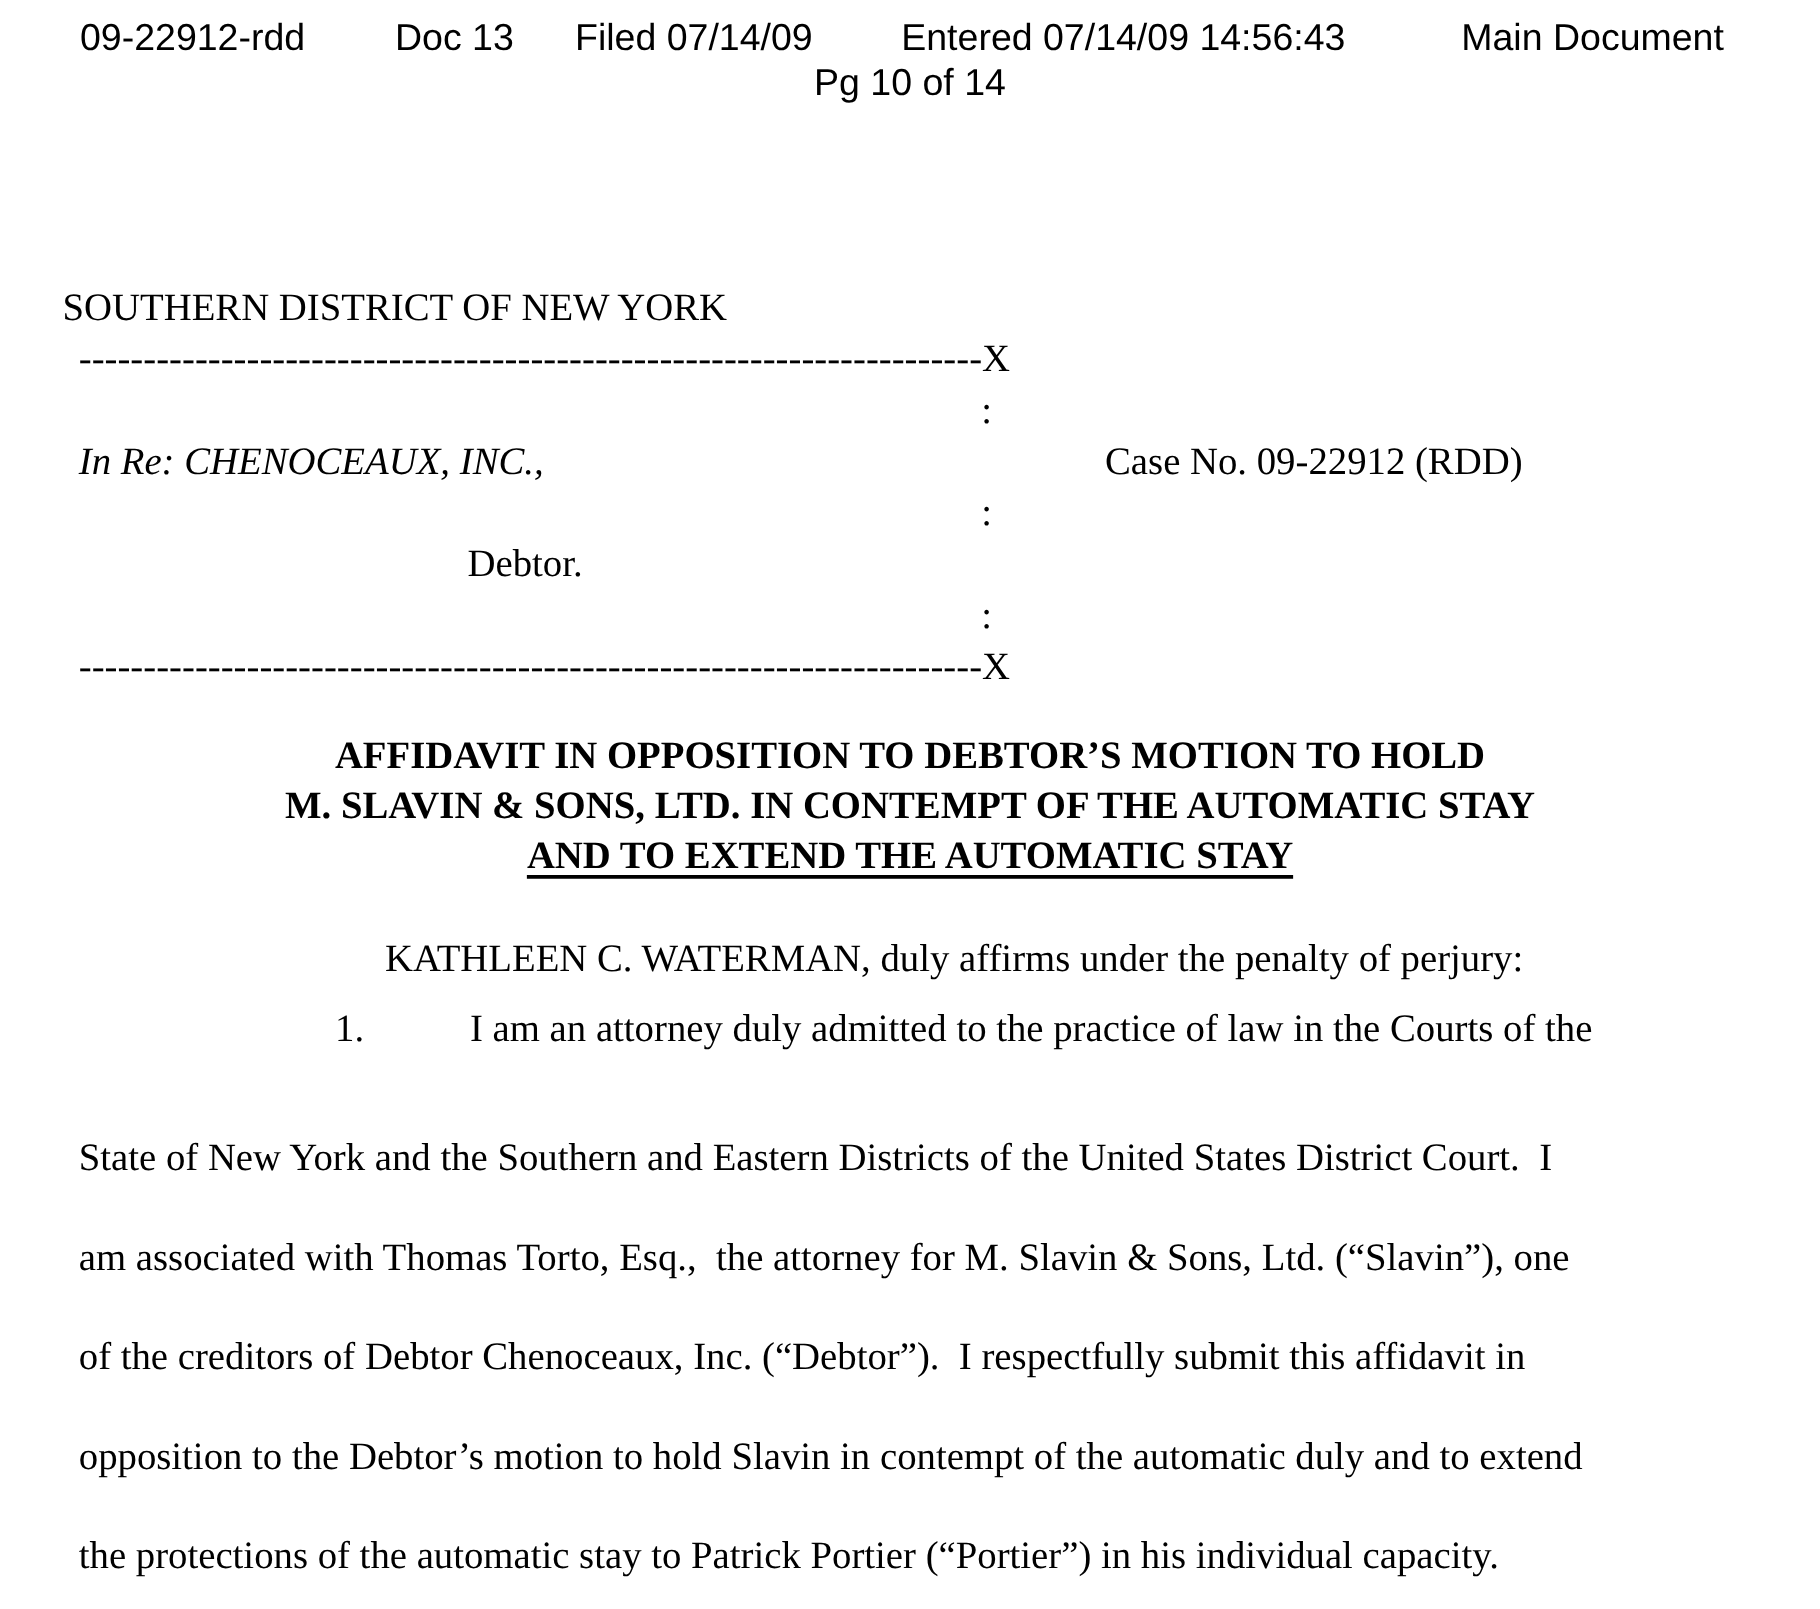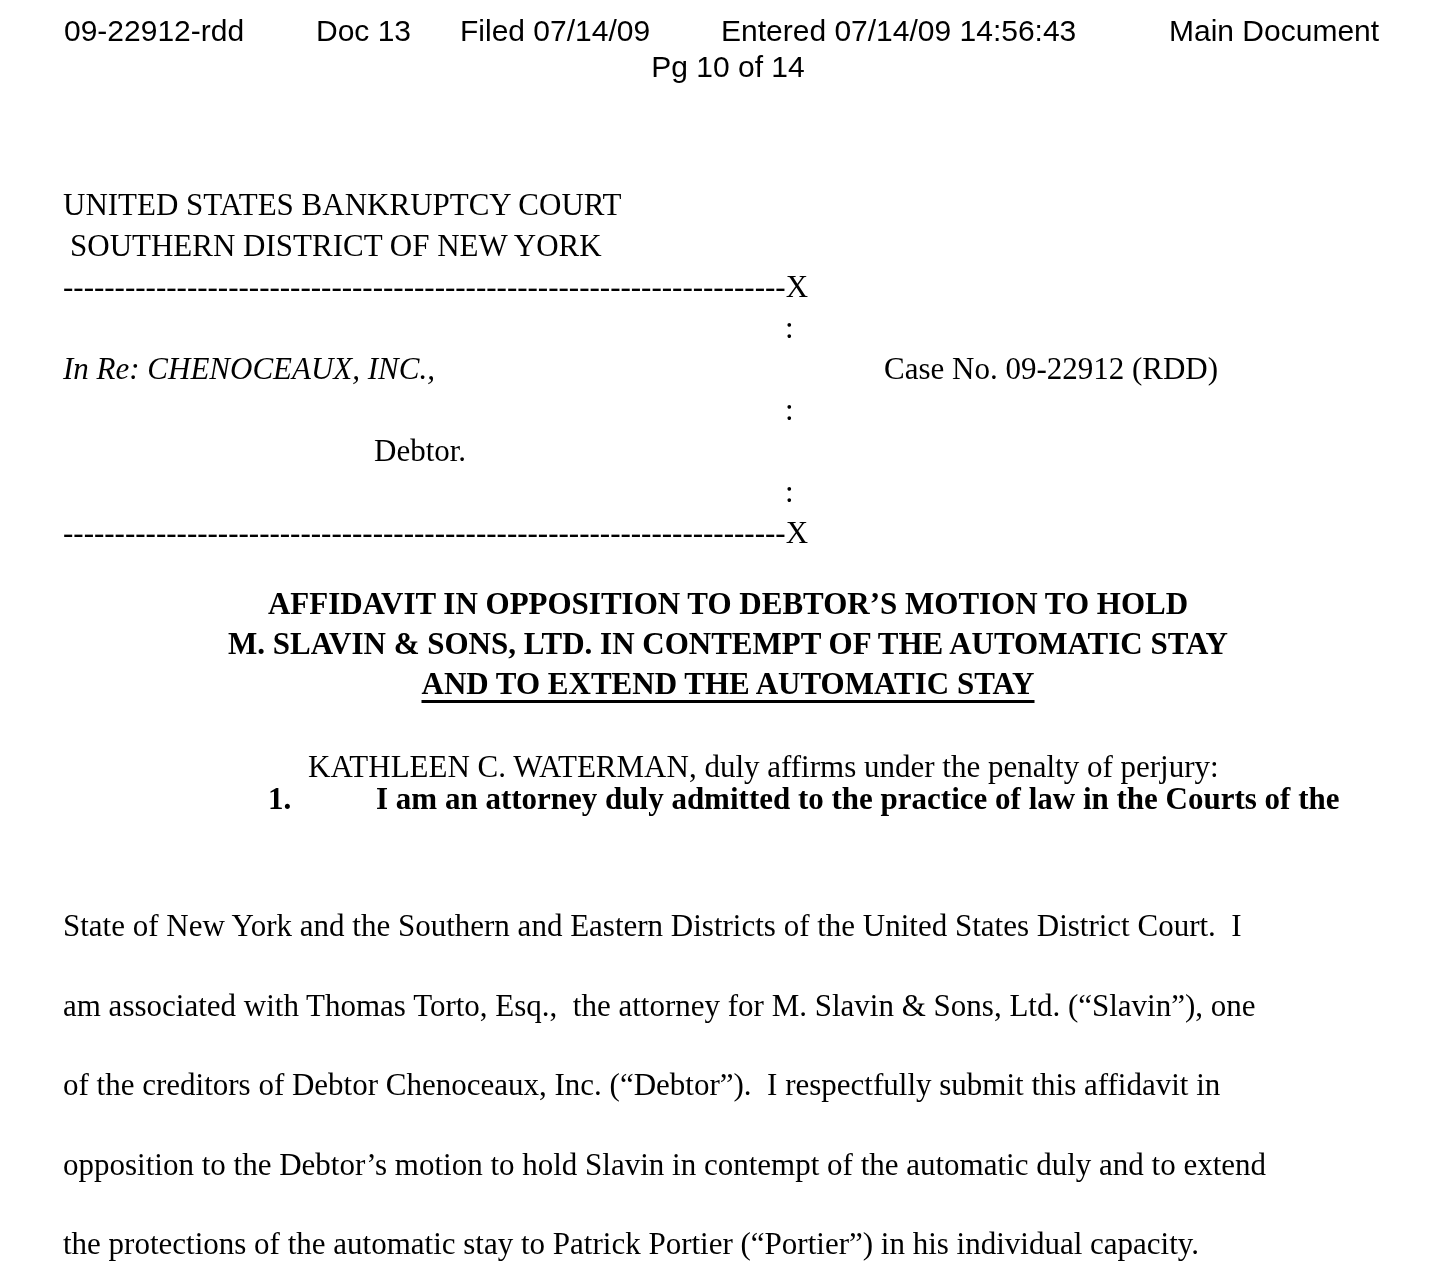--- a/index.html
+++ b/index.html
@@ -53,22 +53,21 @@
 
   <div>
     <span class="line sans" style="top:13px; left:64px;">09-22912-rdd</span>
     <span class="line sans" style="top:13px; left:316px;">Doc 13</span>
     <span class="line sans" style="top:13px; left:460px;">Filed 07/14/09</span>
     <span class="line sans" style="top:13px; left:721px;">Entered 07/14/09 14:56:43</span>
     <span class="line sans" style="top:13px; left:1169px;">Main Document</span>
     <div class="line sans center" style="top:49px;">Pg 10 of 14</div>
   </div>
 
-  <div class="line serif" style="top:186px; left:63px;">UNITED STATES BANKRUPTCY COURT</div>
-  <div class="line serif" style="top:227px; left:70px;">SOUTHERN DISTRICT OF NEW YORK</div>
+  <div class="line serif" style="top:227px; left:50px;">SOUTHERN DISTRICT OF NEW YORK</div>
 
   <div>
     <div class="line serif divider" style="top:268px; left:63px;"><span>----------------------------------------------------------------------</span><span>X</span></div>
 
     <div class="line serif" style="top:309px; left:785px;">:</div>
 
     <div class="line serif" style="top:350px; left:63px;font-style:italic;">In Re: CHENOCEAUX, INC.,</div>
     <div class="line serif" style="top:350px; left:884px;">Case No. 09-22912 (RDD)</div>
 
     <div class="line serif" style="top:391px; left:785px;">:</div>
@@ -82,21 +81,21 @@
 
   <div>
     <div class="line serif bold center" style="top:585px;">AFFIDAVIT IN OPPOSITION TO DEBTOR’S MOTION TO HOLD</div>
     <div class="line serif bold center" style="top:625px;">M. SLAVIN &amp; SONS, LTD. IN CONTEMPT OF THE AUTOMATIC STAY</div>
     <div class="line serif bold center underlined" style="top:665px;">AND TO EXTEND THE AUTOMATIC STAY</div>
   </div>
 
   <div>
     <div class="line serif" style="top:748px; left:268px;margin-left:40px;">KATHLEEN C. WATERMAN, duly affirms under the penalty of perjury:</div>
 
-    <div class="line serif" style="top:780px; left:268px;font-weight:bold;"><span class="num">1.</span><span>I am an attorney duly admitted to the practice of law in the Courts of the</span></div>
+    <div class="line serif" style="top:804px; left:268px;"><span class="num">1.</span><span>I am an attorney duly admitted to the practice of law in the Courts of the</span></div>
 
     <div class="line serif" style="top:907px;  left:63px;">State of New York and the Southern and Eastern Districts of the United States District Court.  I</div>
     <div class="line serif" style="top:987px;  left:63px;">am associated with Thomas Torto, Esq.,  the attorney for M. Slavin &amp; Sons, Ltd. (“Slavin”), one</div>
     <div class="line serif" style="top:1066px; left:63px;">of the creditors of Debtor Chenoceaux, Inc. (“Debtor”).  I respectfully submit this affidavit in</div>
     <div class="line serif" style="top:1146px; left:63px;">opposition to the Debtor’s motion to hold Slavin in contempt of the automatic duly and to extend</div>
     <div class="line serif" style="top:1225px; left:63px;">the protections of the automatic stay to Patrick Portier (“Portier”) in his individual capacity.</div>
   </div>
 
 </div>
 

